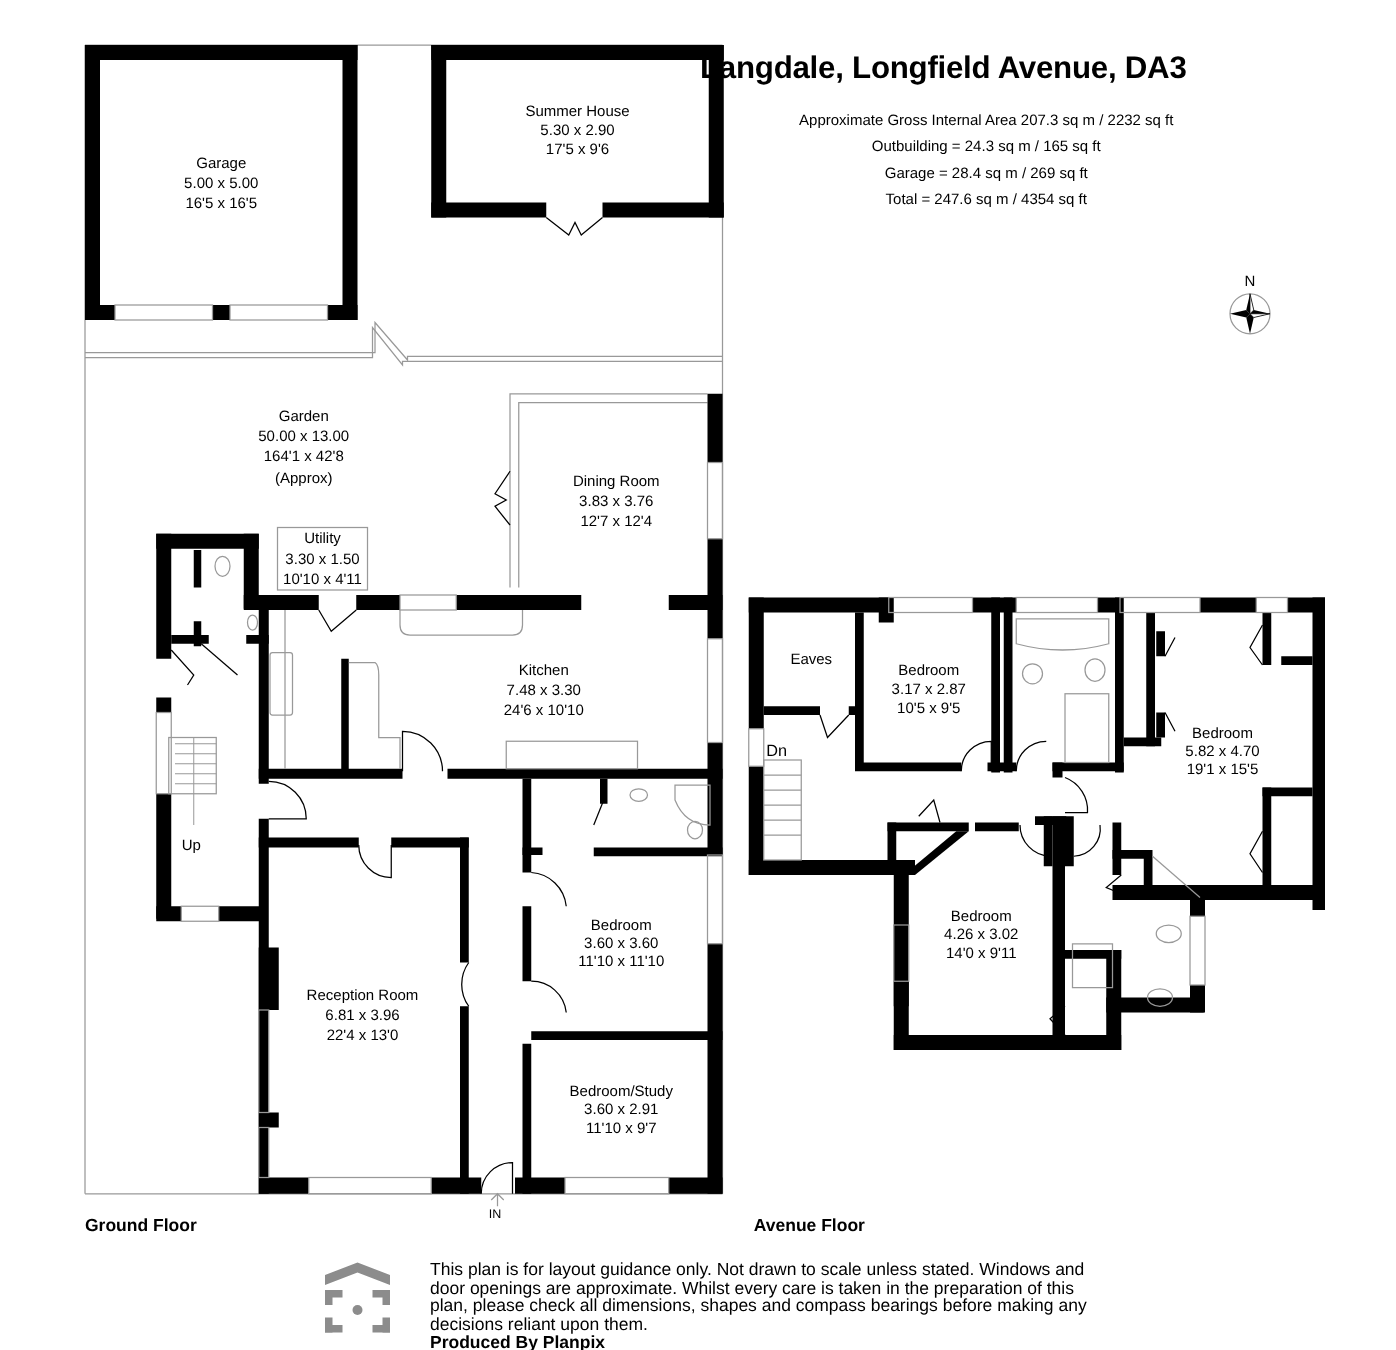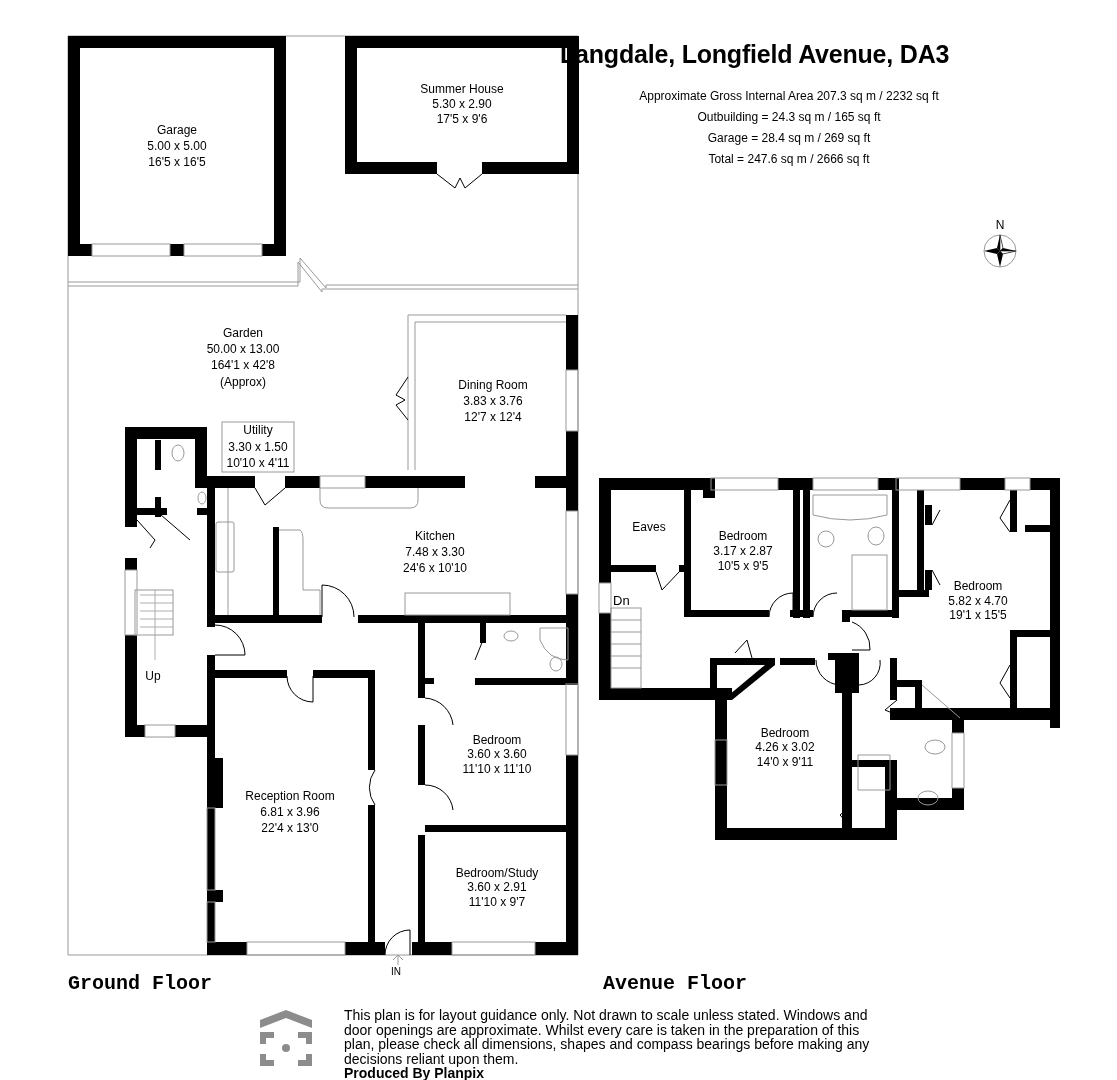--- a/index.html
+++ b/index.html
@@ -1,34 +1,34 @@
 <!DOCTYPE html>
 <html><head>
 <meta charset="utf-8">
 <style>
   html, body { margin: 0; padding: 0; background: #ffffff; }
   body { width: 1117px; height: 1080px; position: relative; overflow: hidden; font-family: "Liberation Sans", sans-serif; color: #000; }
   .abs { position: absolute; }
   .title { left: 560px; top: 40px; width: 520px; text-align: left; font-size: 25px; font-weight: bold; letter-spacing: -0.2px; }
   .area { left: 529px; width: 520px; text-align: center; font-size: 12px; line-height: 21px; }
-  .floor-label { font-size: 20px; font-weight: bold; font-family: Liberation Mono, monospace; }
+  .floor-label { font-size: 14px; font-weight: bold; }
   svg text { font-family: "Liberation Sans", sans-serif; fill: #000; }
   .room-label { font-size: 12px; text-anchor: middle; }
   .disclaimer { left: 344px; top: 1008px; width: 540px; font-size: 14px; line-height: 14.5px; }
   .disclaimer b { font-weight: bold; text-align: right; }
   .logo { left: 258px; top: 1008px; width: 56px; height: 60px; }
 </style>
 </head>
 <body>
 
 <div class="abs title">Langdale, Longfield Avenue, DA3</div>
 <div class="abs area" style="top:86px">Approximate Gross Internal Area 207.3 sq m / 2232 sq ft</div>
 <div class="abs area" style="top:107px">Outbuilding = 24.3 sq m / 165 sq ft</div>
 <div class="abs area" style="top:128px">Garage = 28.4 sq m / 269 sq ft</div>
-<div class="abs area" style="top:149px">Total = 247.6 sq m / 2666 sq ft</div>
+<div class="abs area" style="top:149px">Total = 247.6 sq m / 4354 sq ft</div>
 
 <svg class="abs" style="left:975px;top:215px" width="50" height="60">
   <text x="25" y="14" font-size="12" text-anchor="middle">N</text>
   <circle cx="25" cy="36" r="16" fill="none" stroke="#999" stroke-width="1"></circle>
   <polygon points="25,20 28,33 25,36 22,33" fill="#000"></polygon>
   <polygon points="25,52 22,39 25,36 28,39" fill="#000"></polygon>
   <polygon points="9,36 22,33 25,36 22,39" fill="#000"></polygon>
   <polygon points="41,36 28,39 25,36 28,33" fill="#000"></polygon>
   <polygon points="25,20 28,33 25,36" fill="#fff" stroke="#000" stroke-width="0.6"></polygon>
   <polygon points="41,36 28,39 25,36" fill="#fff" stroke="#000" stroke-width="0.6"></polygon>

